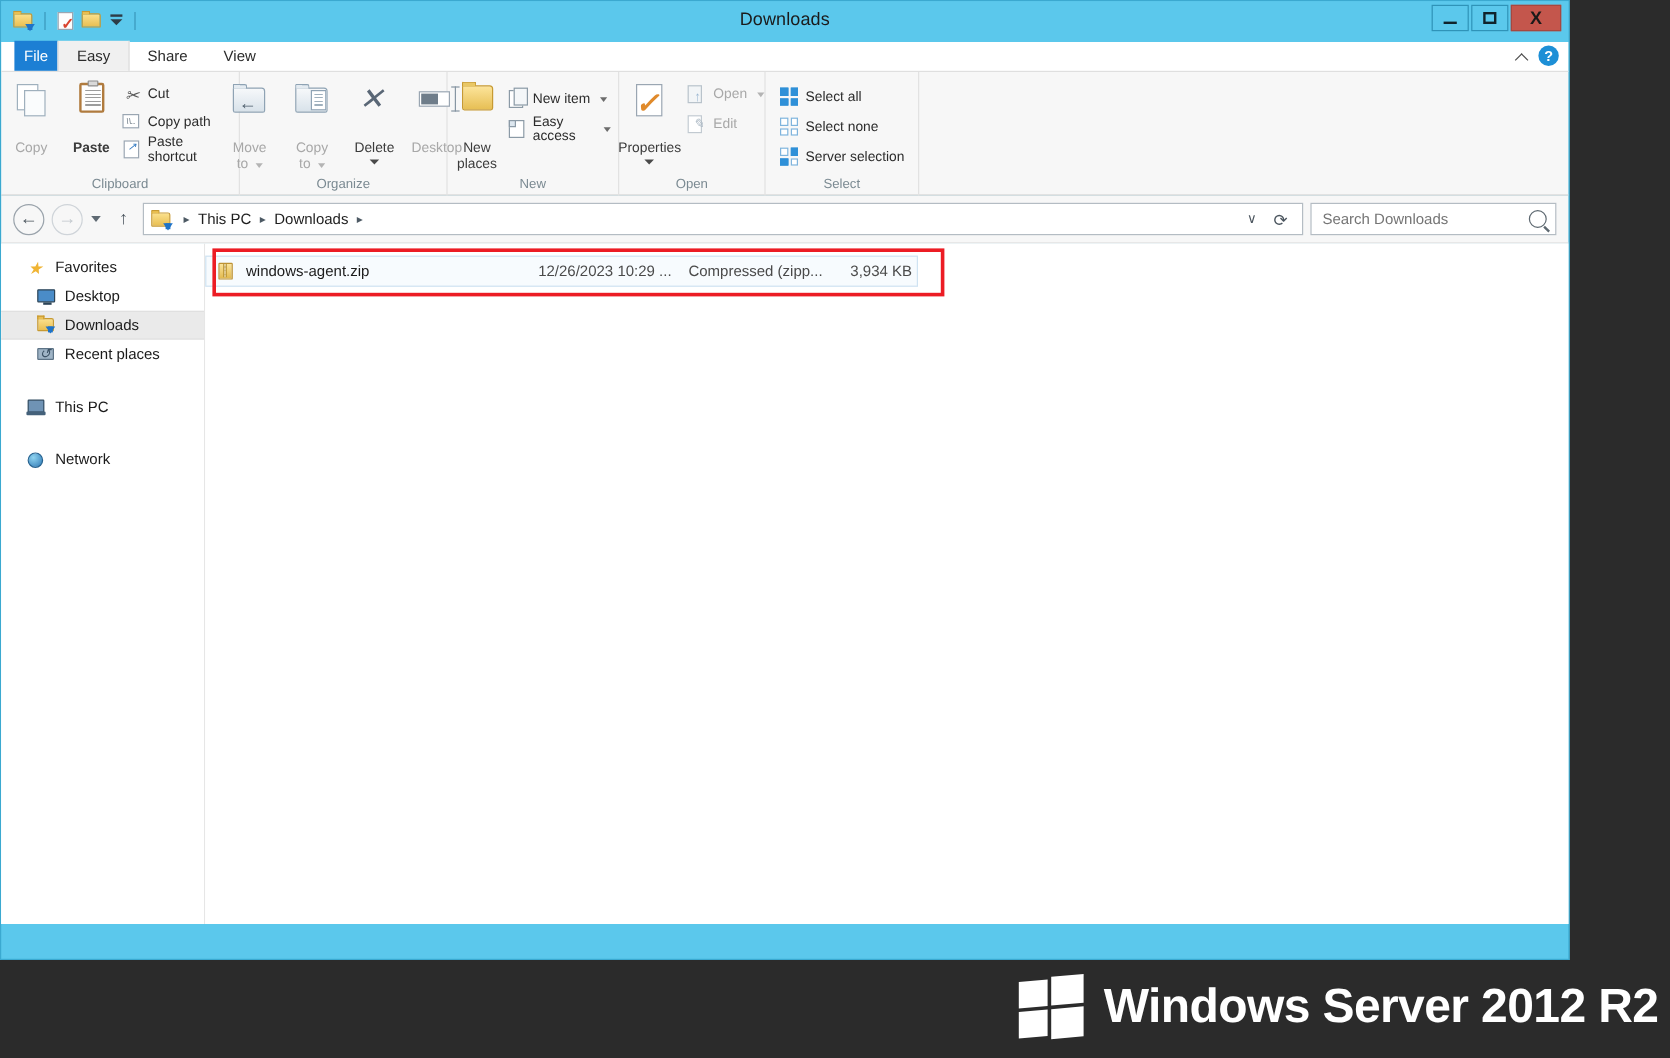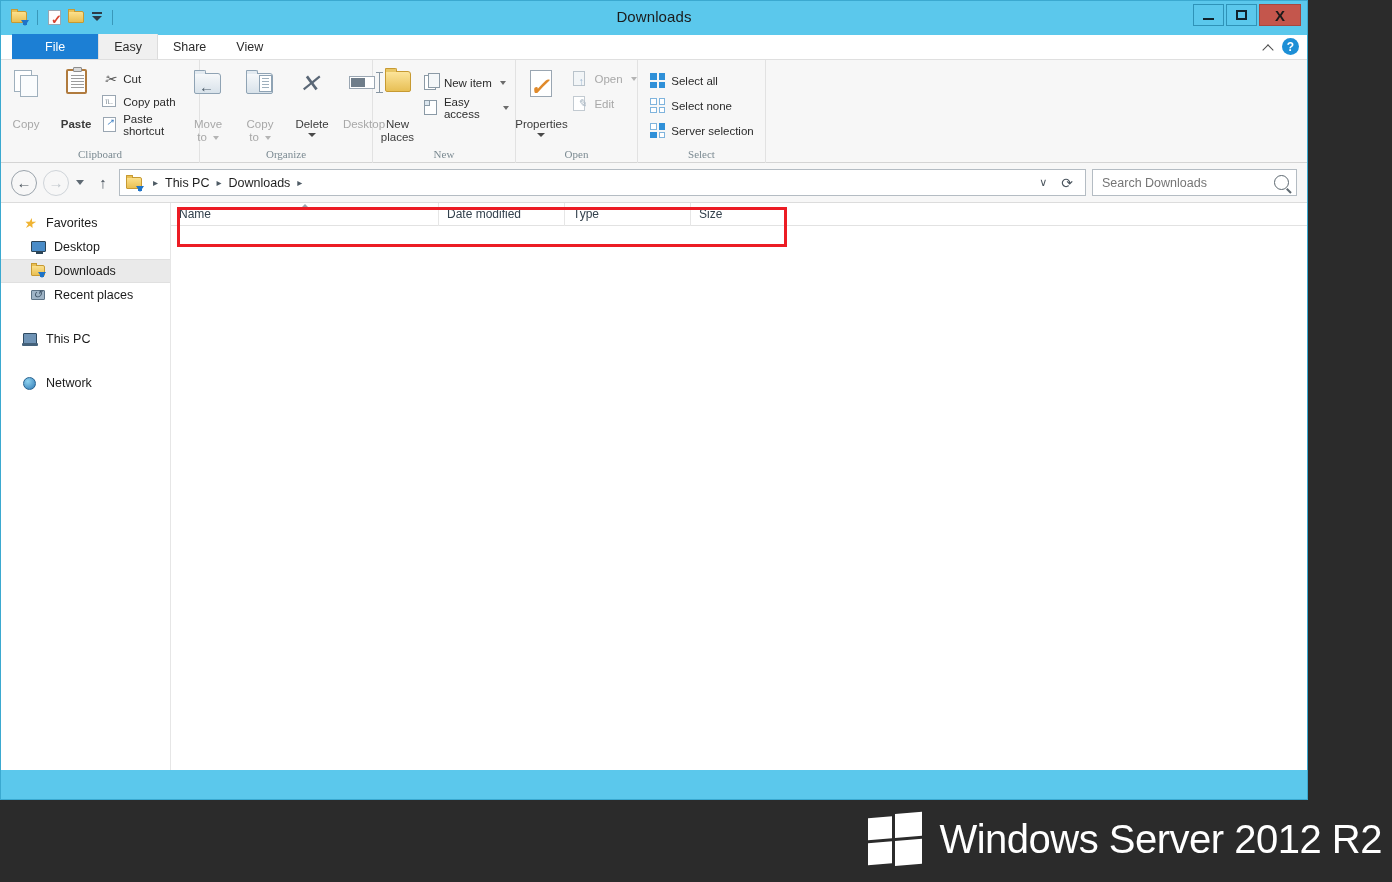--- a/index.html
+++ b/index.html
@@ -150,21 +150,21 @@
     padding: 0 15px;
     font-size: 12.5px;
     color: #2b2b2b;
     display: flex;
     align-items: center;
     box-sizing: border-box;
   }
   .tab.file {
     background: #1c7fd4;
     color: #ffffff;
-    padding: 0 33px;
+    padding: 0 8px;
   }
   .tab.active {
     background: #f0f0f0;
     border-left: 1px solid #dcdcdc;
     border-right: 1px solid #dcdcdc;
   }
   .tabstrip-right {
     position: absolute;
     right: 8px; top: 3px;
     display: flex;
@@ -214,21 +214,20 @@
     flex-direction: column;
     align-items: center;
   }
   .rgroup-label {
     position: absolute;
     bottom: 3px;
     left: 0; right: 0;
     text-align: center;
     font-size: 11px;
     color: #7b8a92;
-    font-family: Liberation Serif, serif;
   }
   .rgroup-body {
     display: flex;
     align-items: flex-start;
     height: 84px;
     padding-top: 3px;
   }
   .bigbtn {
     width: 52px;
     display: flex;
@@ -596,21 +595,21 @@
     position: absolute;
     background: #ffffff;
   }
   .win-logo span:nth-child(1) { left: 0; top: 2px; width: 24px; height: 22px; }
   .win-logo span:nth-child(2) { left: 27px; top: 0px; width: 27px; height: 24px; }
   .win-logo span:nth-child(3) { left: 0; top: 27px; width: 24px; height: 22px; }
   .win-logo span:nth-child(4) { left: 27px; top: 27px; width: 27px; height: 25px; }
   .brand-text {
     color: #ffffff;
     font-size: 40px;
-    font-weight: 400;
+    font-weight: 700;
     letter-spacing: -0.5px;
     font-family: "Liberation Sans", sans-serif;
     line-height: 1;
   }
 </style>
 </head>
 <body>
 
 <div class="desktop">
 
@@ -919,27 +918,35 @@
         <div class="nav-gap"></div>
         <div class="nav-item">
           <span class="nav-ico">
               <i class="i-net"></i>
             </span>
           <span>Network</span>
         </div>
       </div>
 
       <div class="listpane">
-        <div class="colhdr">
-          <div class="col c-name sorted">Name</div>
-          <div class="col c-date">Date modified</div>
-          <div class="col c-type">Type</div>
-          <div class="col c-size">Size</div>
-        </div>
-
+
+        <div style="padding-top:10px;">
+          <div class="filerow">
+            <div class="fr-name">
+              <span class="zip-ico">
+                  <i class="fb"></i>
+                  <i class="zp"></i>
+                </span>
+              <span>windows-agent.zip</span>
+            </div>
+            <div class="fr-date">12/26/2023 10:29 ...</div>
+            <div class="fr-type">Compressed (zipp...</div>
+            <div class="fr-size">3,934 KB</div>
+          </div>
+        </div>
 
         <div class="redbox" style="left:6px; top:4px; width:610px; height:40px;"></div>
       </div>
     </div>
 
 
   </div>
 
   <div class="branding">
     <div class="win-logo">

